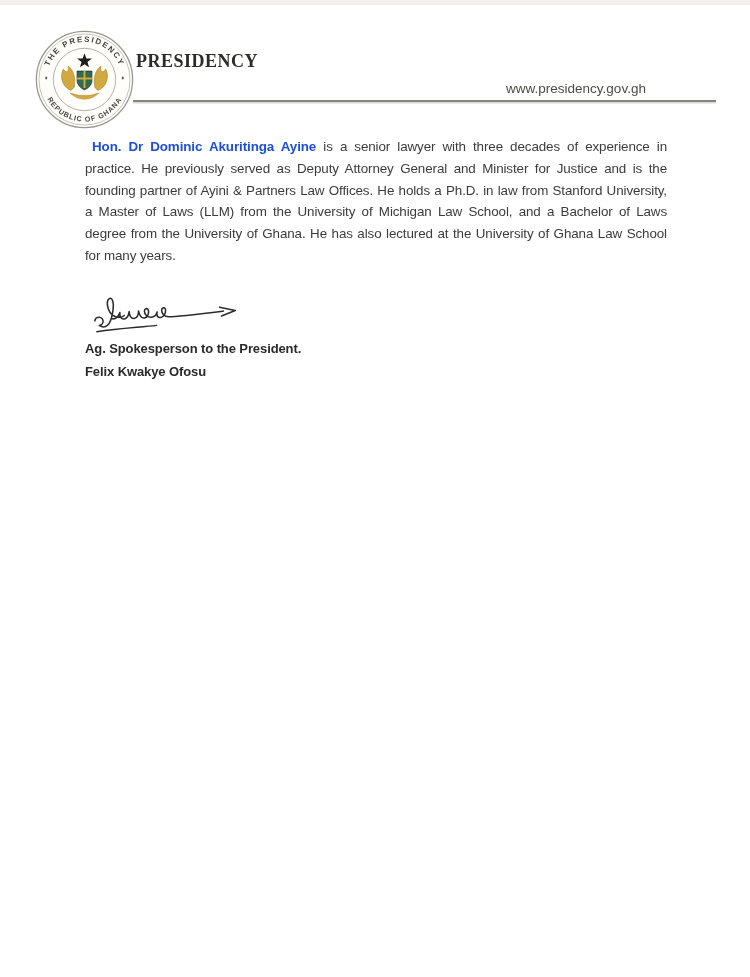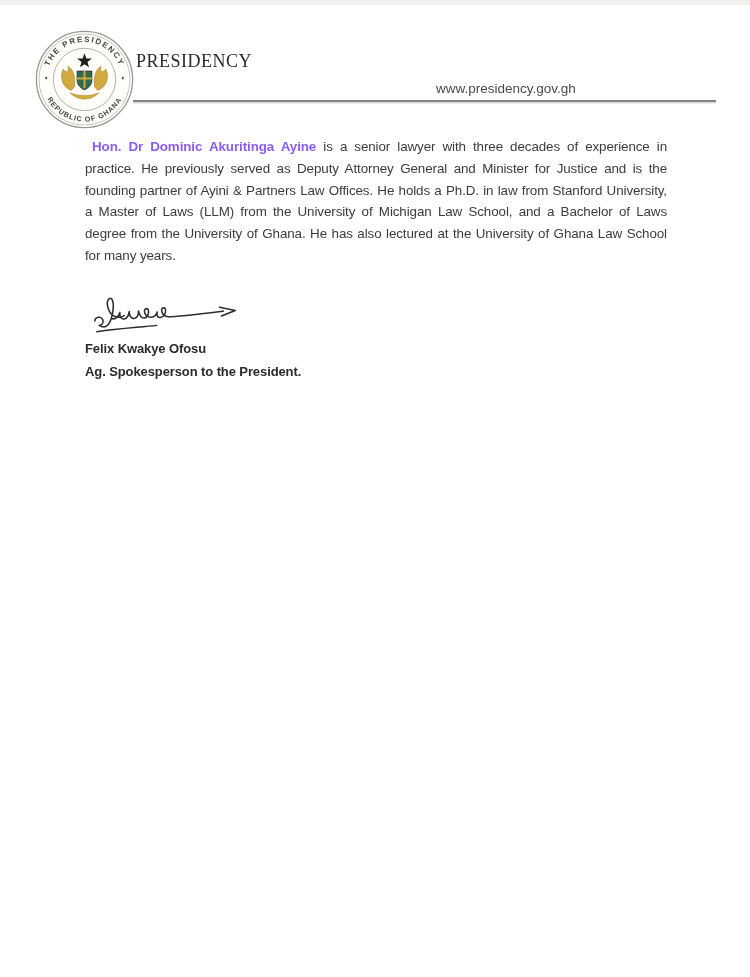--- a/index.html
+++ b/index.html
@@ -4,37 +4,37 @@
 <style>
   html,body{margin:0;padding:0;background:#ffffff;}
   .page{
     position:relative;width:750px;height:977px;background:#ffffff;
     font-family:"Liberation Sans",sans-serif;overflow:hidden;
   }
   .top-edge{position:absolute;top:0;left:0;right:0;height:5px;background:#f1f0ee;}
   .seal{position:absolute;left:35px;top:30px;width:99px;height:99px;}
   .masthead{
     position:absolute;left:136px;top:50px;
-    font-family:"Liberation Serif",serif;font-weight:normal;
+    font-family:"Liberation Serif",serif;font-weight:bold;
     font-size:18px;line-height:23.5px;letter-spacing:0.5px;color:#2b2b28;
   }
   .website{
-    position:absolute;top:81px;left:436px;width:280px;text-align:left;
+    position:absolute;top:81px;left:436px;width:280px;text-align:center;
     font-size:13.5px;color:#4a4a46;
   }
   .rule{
     position:absolute;left:133px;top:100px;width:583px;height:1.5px;
     background:#85857d;box-shadow:0 1.5px 0 rgba(133,133,125,0.30);
   }
   .body-par{
     position:absolute;left:85px;top:136px;width:582px;margin:0;
     font-size:13.4px;line-height:21.8px;letter-spacing:-0.1px;
     color:#3c3c3c;text-align:justify;
   }
-  .body-par b{color:#8b5cf6;padding-left:7px;}
+  .body-par b{color:#1d4ed8;padding-left:7px;}
   .signature{position:absolute;left:86px;top:291px;width:162px;height:50px;}
   .signoff{
     position:absolute;left:85px;top:337px;
     font-size:13px;line-height:23px;font-weight:bold;
     letter-spacing:-0.1px;color:#2a2a2a;
   }
   .seal-text{font-family:"Liberation Sans",sans-serif;font-weight:bold;fill:#45453f;}
 </style>
 </head>
 <body>
@@ -79,16 +79,16 @@
 
   <svg class="signature" viewBox="0 0 165 50">
     <g fill="none" stroke="#2c2c2c" stroke-linecap="round" stroke-linejoin="round">
       <path stroke-width="1.6" d="M9,30 a4.2,4.2 0 1 1 4.4,4.6 C20,39 25,34 27,22 C29,12 27,5 23.5,7.5 C20,10 22,20 27,24 C31,27 36,27 39,24.5 M26,27.5 C30,29 33,26 34.5,21.5 C34,26 36,28.5 39,28 C42,27.5 43.5,24 44,20.5 C44,24.5 46,28 49,27.5 C52,27 53.5,23.5 53.5,20 C54.5,24 56.5,27.5 59.5,27 C63,26.4 64.5,22 63.5,19 C62.5,16.5 59.5,17.5 59.5,20 C59.5,23.5 62.5,26.5 66.5,26.3 C69.5,26.1 71.5,24 72.5,21 C71.5,24.5 73,27 76,26.5 C79.5,25.9 81.5,22 81,18.5 C80.3,15.5 77,16.5 77,19.2 C77,22.8 80,25.8 84,25.8 C94,25.8 116,23 140,20"></path>
       <path stroke-width="1.6" d="M136,16 L152,19.5 L138,25"></path>
       <path stroke-width="1.4" d="M11,41 C35,37.5 55,36.5 72,34.5"></path>
     </g>
   </svg>
 
   <div class="signoff">
+    <div>Ag. Spokesperson to the President.</div>
     <div>Felix Kwakye Ofosu</div>
-    <div>Ag. Spokesperson to the President.</div>
   </div>
 </div>
 
 </body></html>

